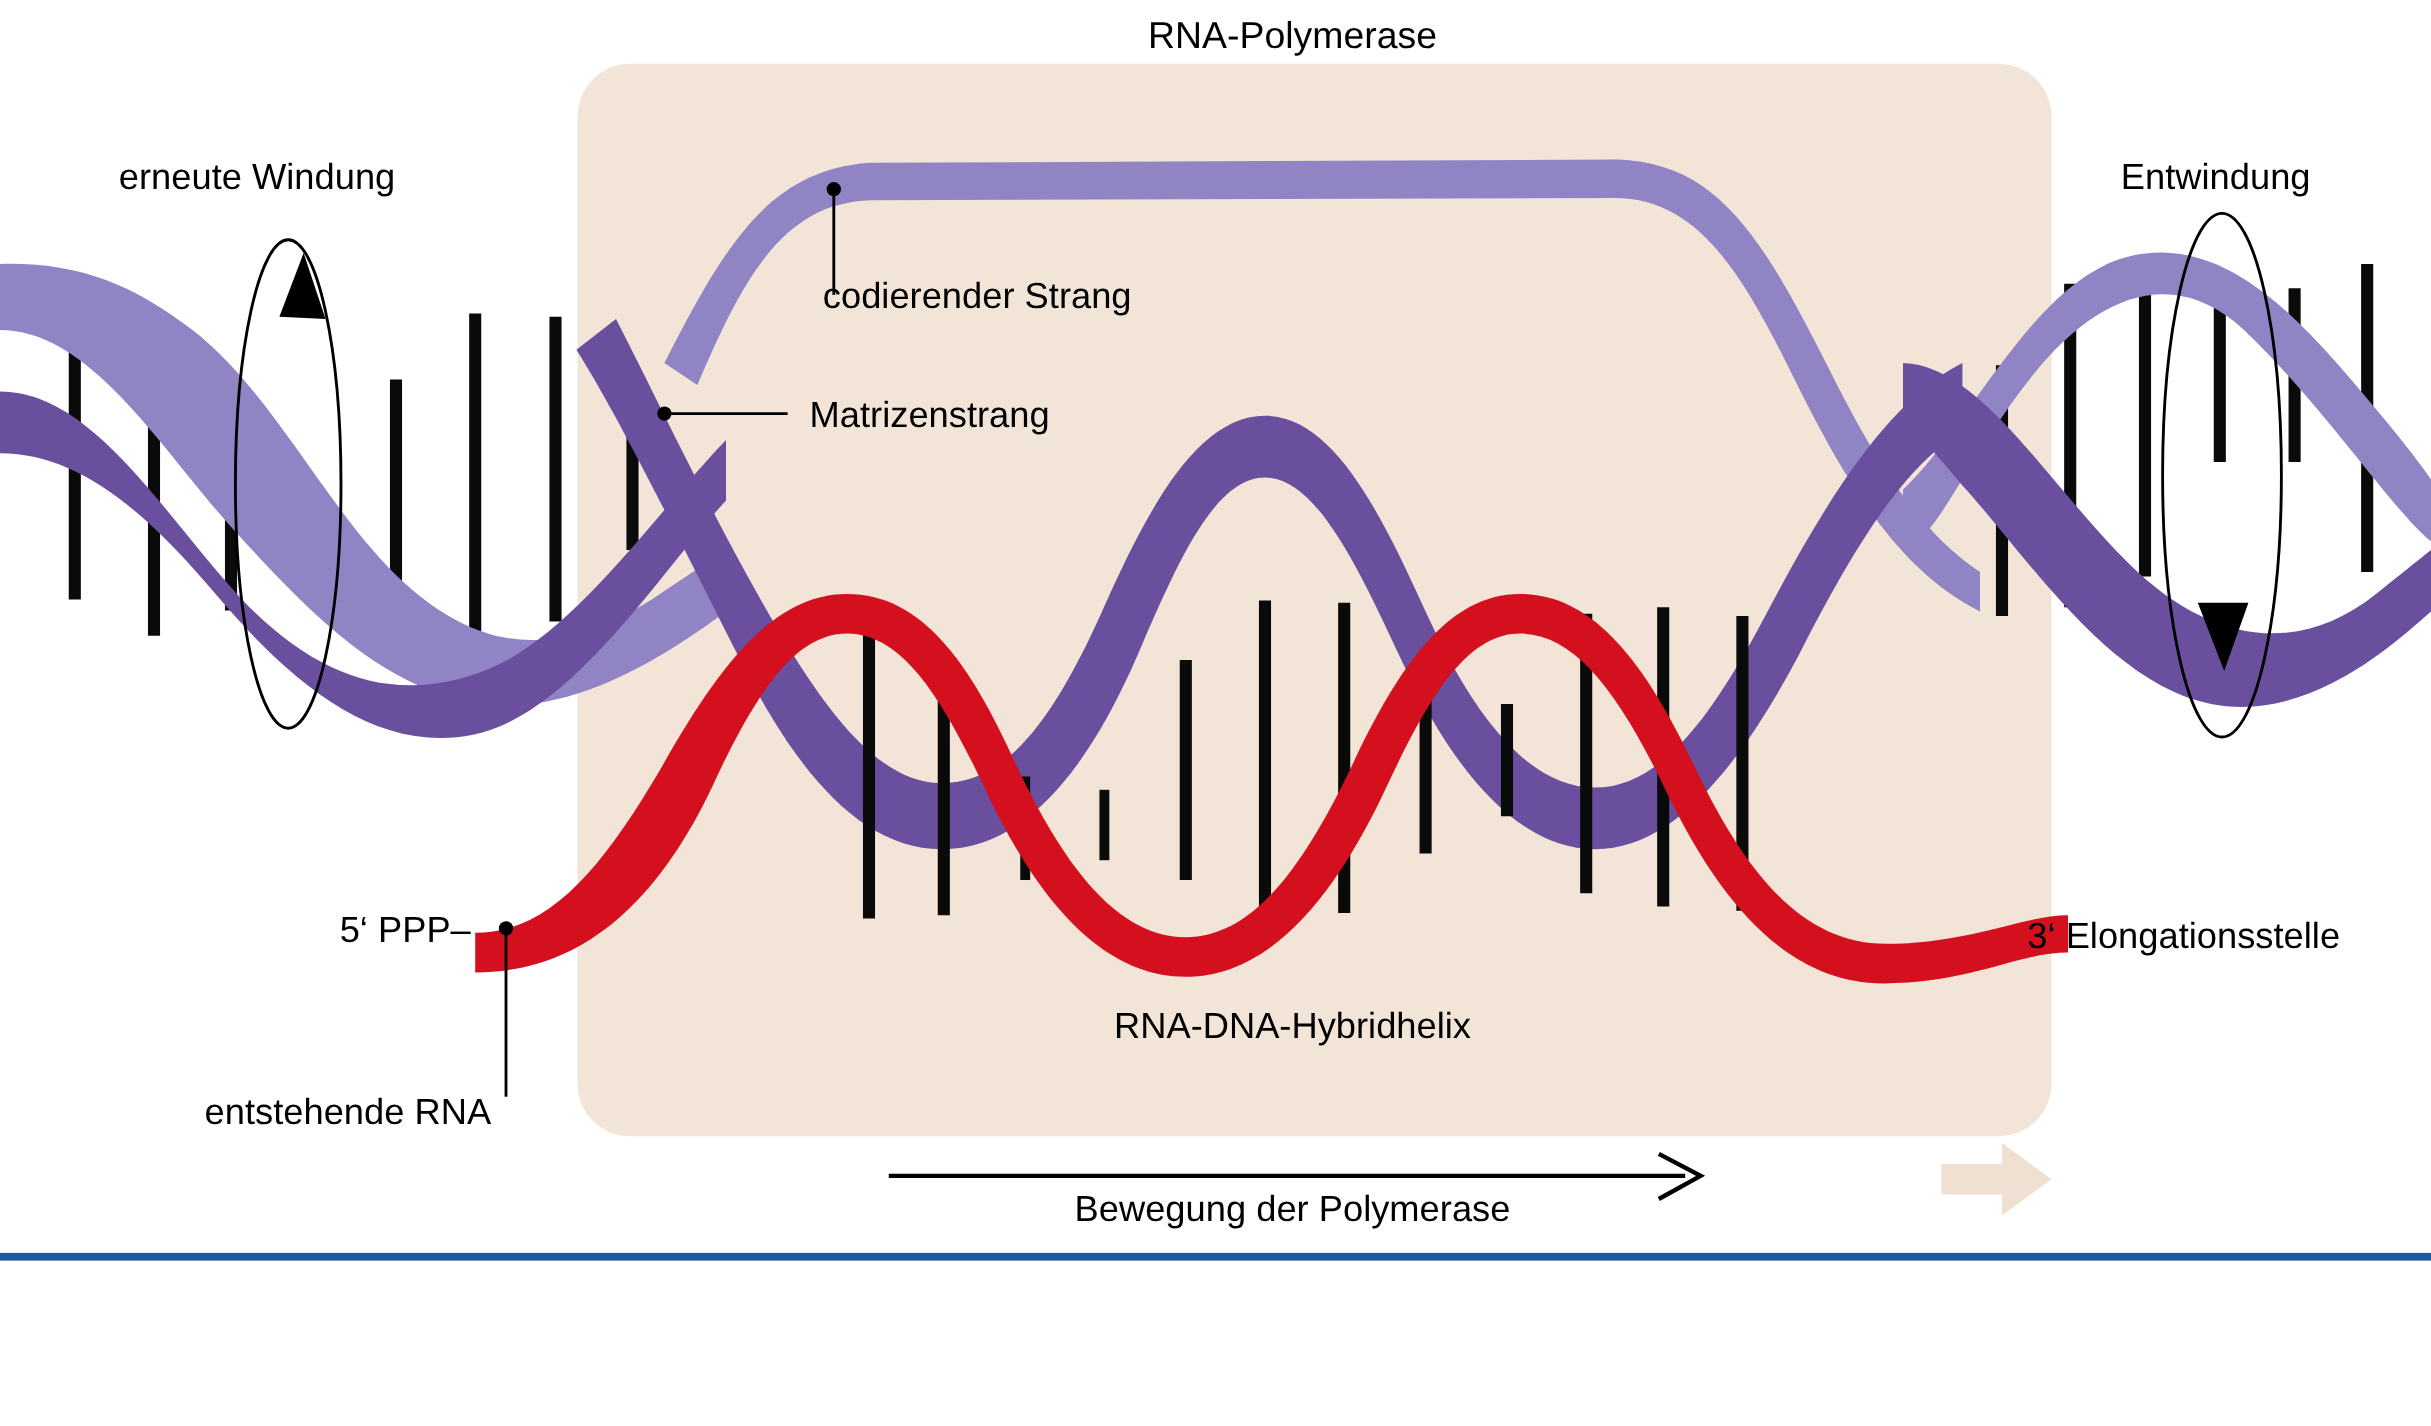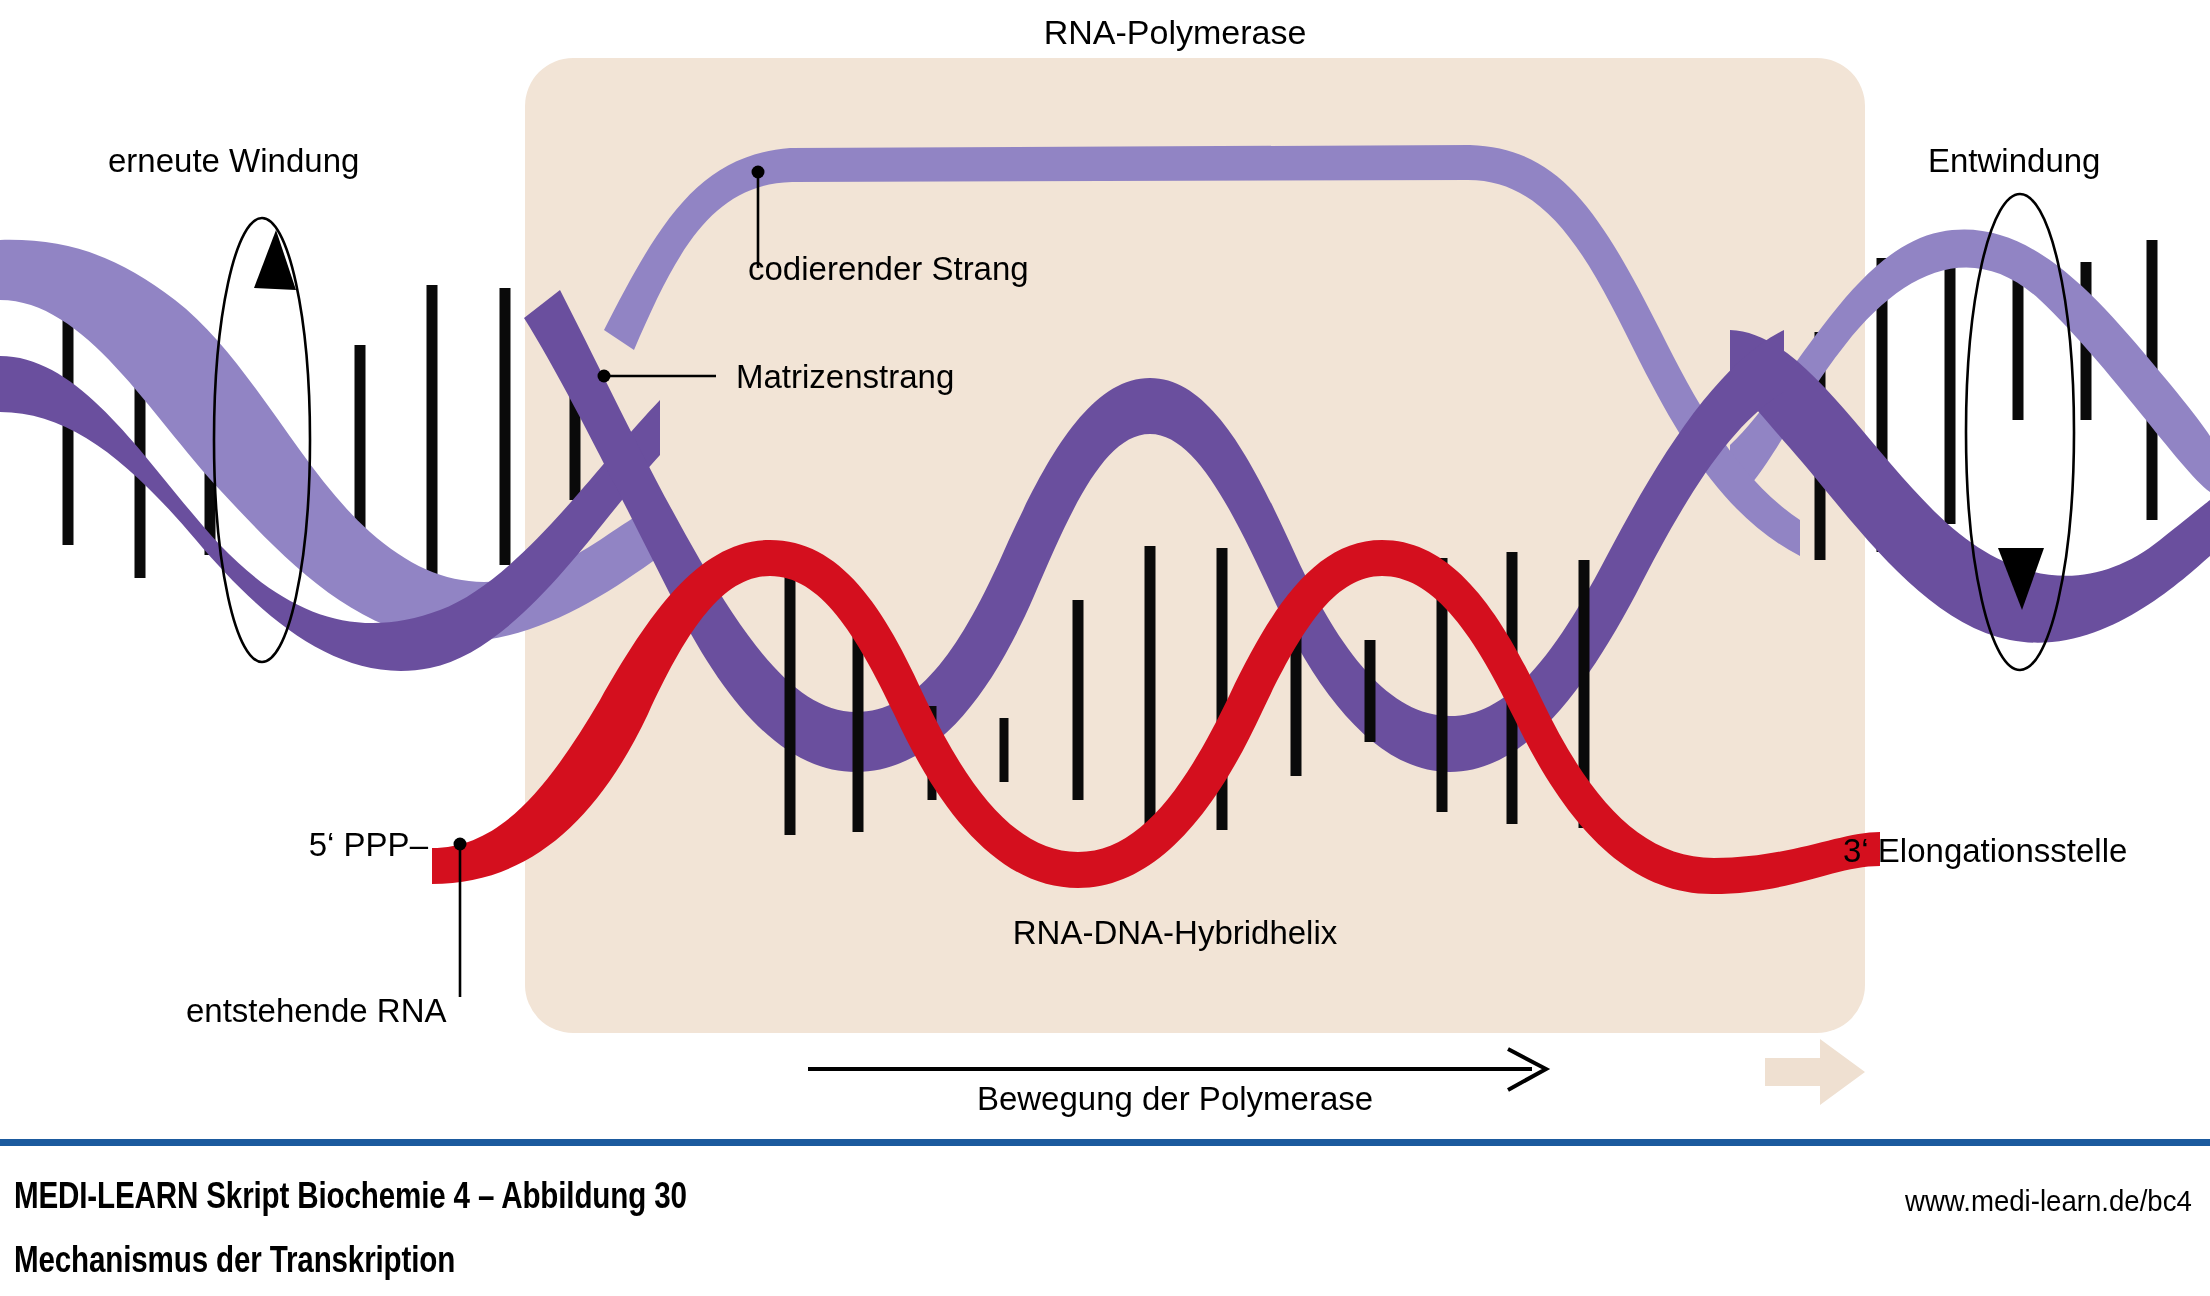--- a/index.html
+++ b/index.html
@@ -193,19 +193,14 @@
     <g>
       <line x1="808" y1="1069" x2="1532" y2="1069" stroke="#000000" stroke-width="4"></line>
       <path d="M1508 1049 l38 20 l-38 21" fill="none" stroke="#000000" stroke-width="4"></path>
     </g>
     <text class="lbl" text-anchor="middle" x="1175" y="1110">Bewegung der Polymerase</text>
 
   </svg>
 
   <div class="footer-rule"></div>
 
-  <div class="footer">
-    <div class="footer-line" id="footer-title">MEDI-LEARN Skript Biochemie 4 – Abbildung 30</div>
-    <div class="footer-line" id="footer-subtitle">Mechanismus der Transkription</div>
-    <div id="footer-url">www.medi-learn.de/bc4</div>
-  </div>
 
 </div>
 
 </body></html>

